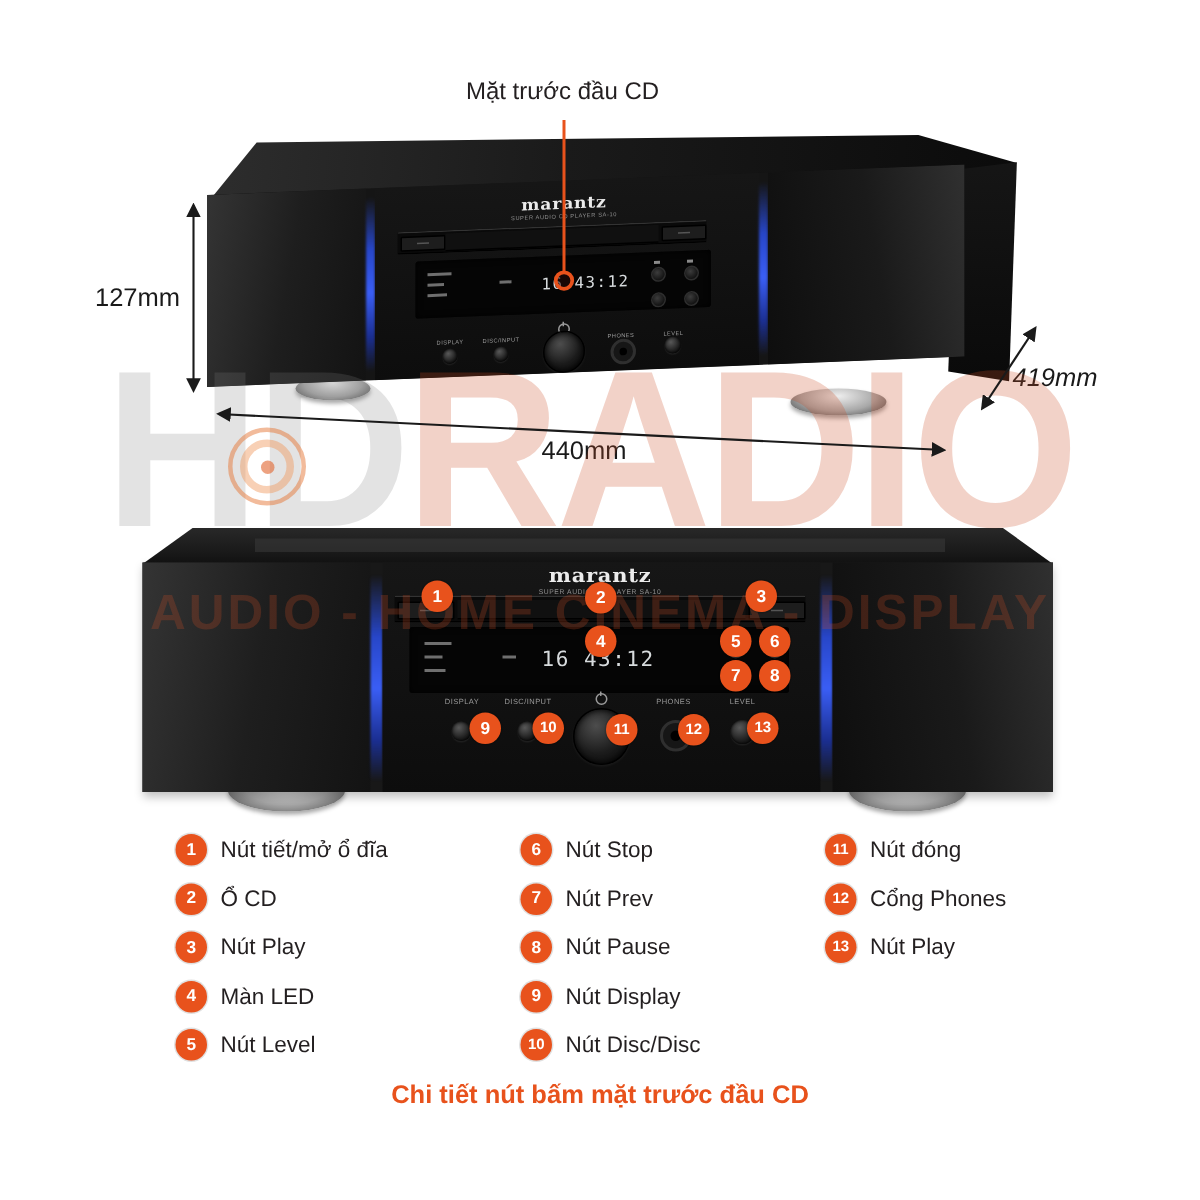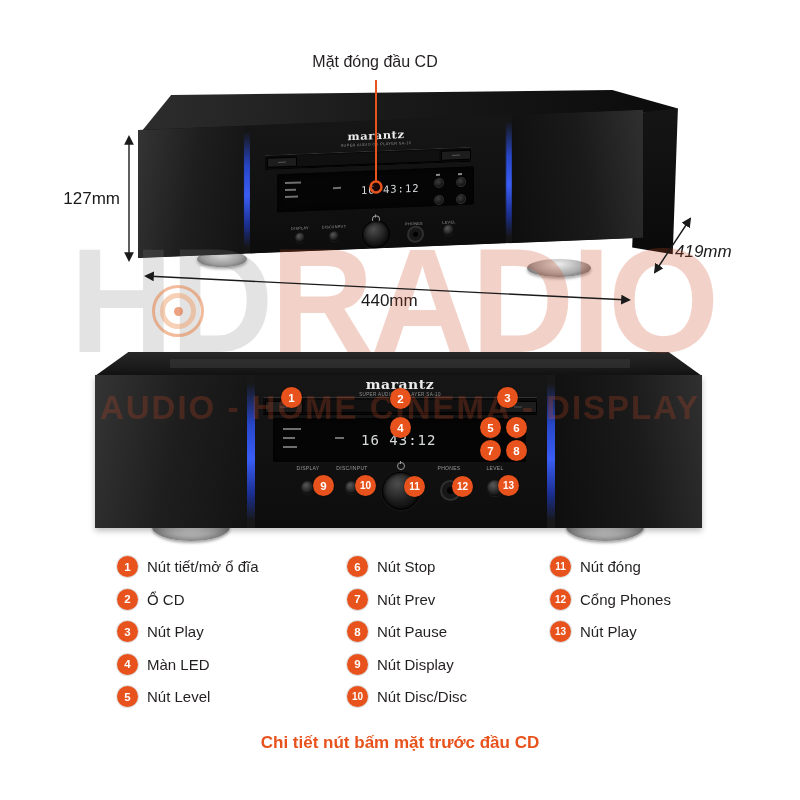--- a/index.html
+++ b/index.html
@@ -3,21 +3,21 @@
 <meta charset="utf-8">
 <style>
   html,body{margin:0;padding:0;background:#ffffff;}
   #canvas{position:relative;width:800px;height:800px;background:#ffffff;overflow:hidden;
           font-family:"Liberation Sans",sans-serif;color:#231f20;}
   .abs{position:absolute;}
 
   
   .top-label{left:275px;top:53px;width:200px;text-align:center;font-size:16px;color:#231f20;}
   .dim{font-size:17px;color:#1a1a1a;}
-  .caption{left:0;top:720px;width:800px;text-align:center;font-size:17px;font-weight:bold;color:#e8521c;margin-top:13px;}
+  .caption{left:0;top:720px;width:800px;text-align:center;font-size:17px;font-weight:bold;color:#e8521c;}
 
   
   .wm-big{left:70px;top:226px;width:680px;font-size:143px;line-height:150px;font-weight:bold;
           letter-spacing:-3px;white-space:nowrap;transform:scaleY(1.04);z-index:3;pointer-events:none;}
   .wm-hd{color:rgba(128,128,128,0.22);}
   .wm-radio{color:rgba(205,75,35,0.25);}
   .wm-tag{left:50%;top:389px;transform:translateX(-50%);font-size:33px;font-weight:bold;
           letter-spacing:2px;white-space:nowrap;color:rgba(205,75,35,0.25);z-index:3;pointer-events:none;}
   .bullseye{left:152px;top:285px;width:46px;height:46px;border:3px solid rgba(230,120,55,.5);
             border-radius:50%;z-index:3;display:flex;align-items:center;justify-content:center;}
@@ -86,21 +86,21 @@
   .legend-item{display:flex;align-items:center;gap:9px;height:21px;}
   .legend-item .txt{font-size:15px;color:#231f20;white-space:nowrap;}
 
   svg.overlay{position:absolute;left:0;top:0;z-index:6;pointer-events:none;}
 </style>
 </head>
 <body>
 
 <div id="canvas">
 
-  <div class="abs top-label">Mặt đóng đầu CD</div>
+  <div class="abs top-label">Mặt trước đầu CD</div>
 
   <div class="abs foot" style="left:197px;top:251px;width:50px;height:16px;"></div>
   <div class="abs foot" style="left:527px;top:259px;width:64px;height:18px;"></div>
   <div class="abs d1-lid"></div>
   <div class="abs d1-depth"></div>
 
   <div class="abs d1-front">
     <div class="abs cheek-l" style="left:0;top:0;width:106px;height:128px;"></div>
     <div class="abs led-strip" style="left:106px;top:6px;width:6px;height:116px;"></div>
     <div class="abs panel" style="left:112px;top:0;width:256px;height:128px;"></div>

